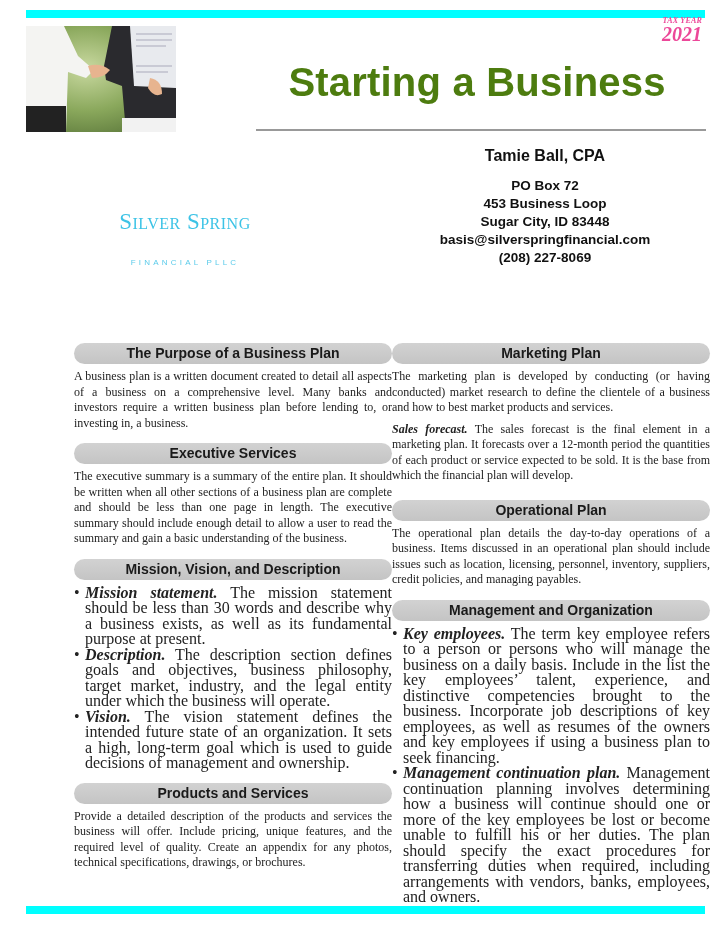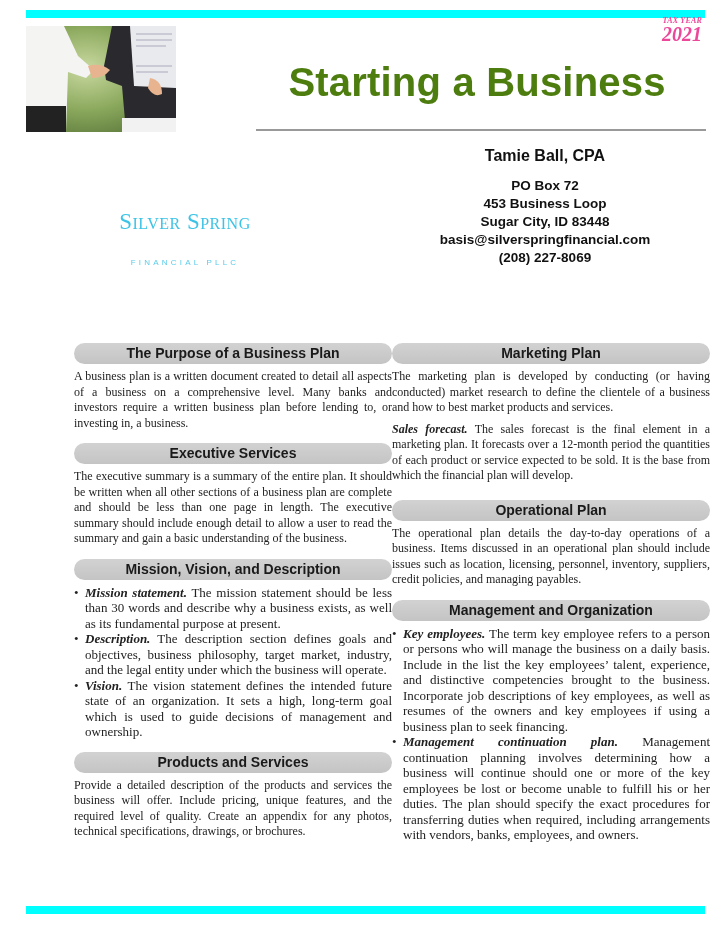--- a/index.html
+++ b/index.html
@@ -33,21 +33,21 @@
     .col-left { left: 35px; width: 318px; margin-left: 39px; }
     .col-right { left: 392px; width: 318px; }
 
     .sec-head { height: 21px; border-radius: 11px; background: linear-gradient(#d2d2d2, #c4c4c4); text-align: center; font-family: "Liberation Sans", sans-serif; font-weight: bold; font-size: 14px; line-height: 21px; color: #1a1a1a; margin-bottom: 5px; }
     .para { font-size: 12px; line-height: 15.5px; text-align: justify; color: #222; }
     .para b { font-style: italic; }
     .gap { height: 12px; }
     .gap-s { height: 6px; }
 
     ul.bullets { list-style: none; }
-    ul.bullets li { position: relative; padding-left: 11px; font-size: 13px; line-height: 15.5px; text-align: justify; }
+    ul.bullets li { position: relative; padding-left: 11px; font-size: 16px; line-height: 15.5px; text-align: justify; }
     ul.bullets li::before { content: "•"; position: absolute; left: 0; top: 0; }
     ul.bullets li b { font-style: italic; }
   </style>
 </head>
 <body>
 
 <div class="cyan-bar cyan-top"></div>
 
 <div class="photo">
   <svg viewBox="0 0 150 106" preserveAspectRatio="none">

